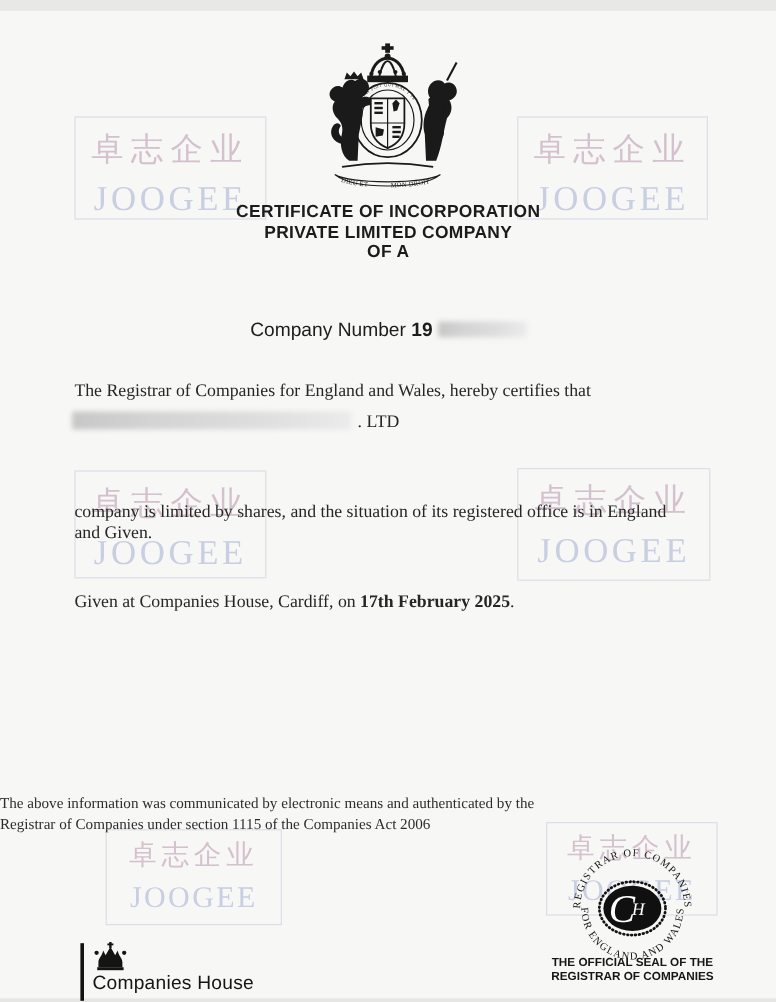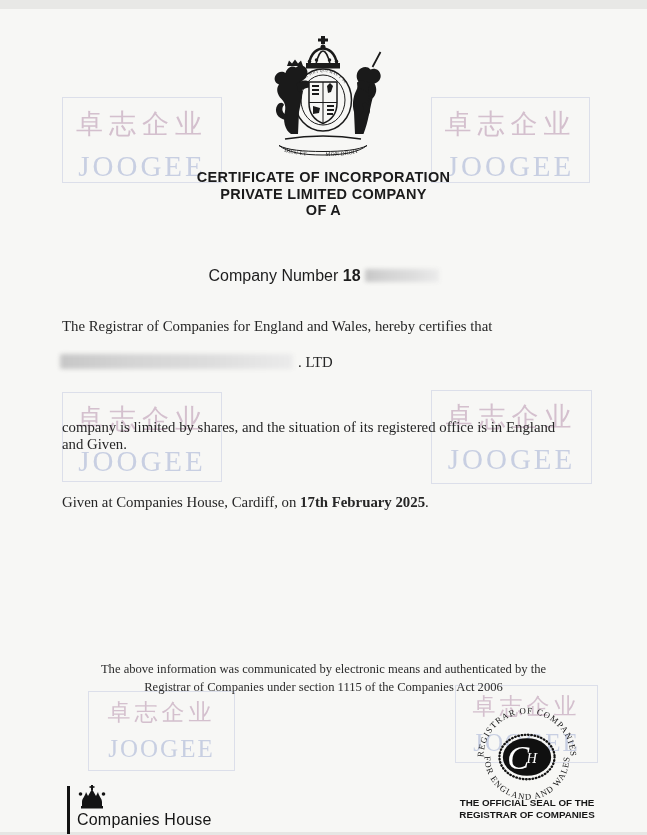--- a/index.html
+++ b/index.html
@@ -34,29 +34,29 @@
   .co-num{position:absolute;left:0;top:267px;width:647px;text-align:center;
           font-family:"Liberation Sans",sans-serif;font-size:16px;color:#1d1d1d;white-space:nowrap;}
   .co-num b{font-weight:bold;}
 
   .redact{display:inline-block;border-radius:2px;filter:blur(2.3px);
           background:linear-gradient(90deg,#c7c7c7 0%,#d4d4d4 30%,#dddddd 65%,#ebebeb 100%);}
   .redact-num{width:74px;height:13px;margin-left:4px;transform:translateY(1px);}
   .redact-name{width:233px;height:15px;transform:translateY(2px);}
 
   .registrar{position:absolute;left:62px;top:318px;font-size:14.8px;white-space:nowrap;}
-  .co-name{position:absolute;left:60px;top:352px;font-size:14.8px;white-space:nowrap;}
+  .co-name{position:absolute;left:60px;top:341px;font-size:14.8px;white-space:nowrap;}
   .co-name .suffix{margin-left:5px;}
 
   .para{position:absolute;left:62px;top:419px;font-size:14.8px;line-height:17px;}
   .para div{white-space:nowrap;}
   .given{position:absolute;left:62px;top:494px;font-size:14.8px;white-space:nowrap;}
   .given b{font-weight:bold;}
 
-  .fine{position:absolute;left:0;top:660px;width:647px;text-align:center;
+  .fine{position:absolute;left:0;top:660px;width:647px;text-align:left;
         font-size:12.6px;line-height:18px;color:#2c2c2c;}
   .fine div{white-space:nowrap;}
 
   
   .logo-bar{position:absolute;left:67px;top:786px;width:3px;height:48px;background:#121212;}
   .logo-crown{position:absolute;left:77px;top:784px;width:30px;height:26px;}
   .logo-text{position:absolute;left:77px;top:811px;font-family:"Liberation Sans",sans-serif;
              font-size:16px;color:#151515;letter-spacing:0.2px;white-space:nowrap;}
 
   
@@ -167,21 +167,21 @@
   </svg>
 
   <div class="title">
     <div>CERTIFICATE OF INCORPORATION</div>
     <div>PRIVATE LIMITED COMPANY</div>
     <div>OF A</div>
   </div>
 
   <div class="co-num">
     <span>Company Number</span>
-    <b>18</b><span class="redact redact-num"></span>
+    <b>19</b><span class="redact redact-num"></span>
   </div>
 
   <div class="registrar">The Registrar of Companies for England and Wales, hereby certifies that</div>
 
   <div class="co-name">
     <span class="redact redact-name"></span><span class="suffix">. LTD</span>
   </div>
 
   <div class="para">
     <div>company is limited by shares, and the situation of its registered office is in England</div>

